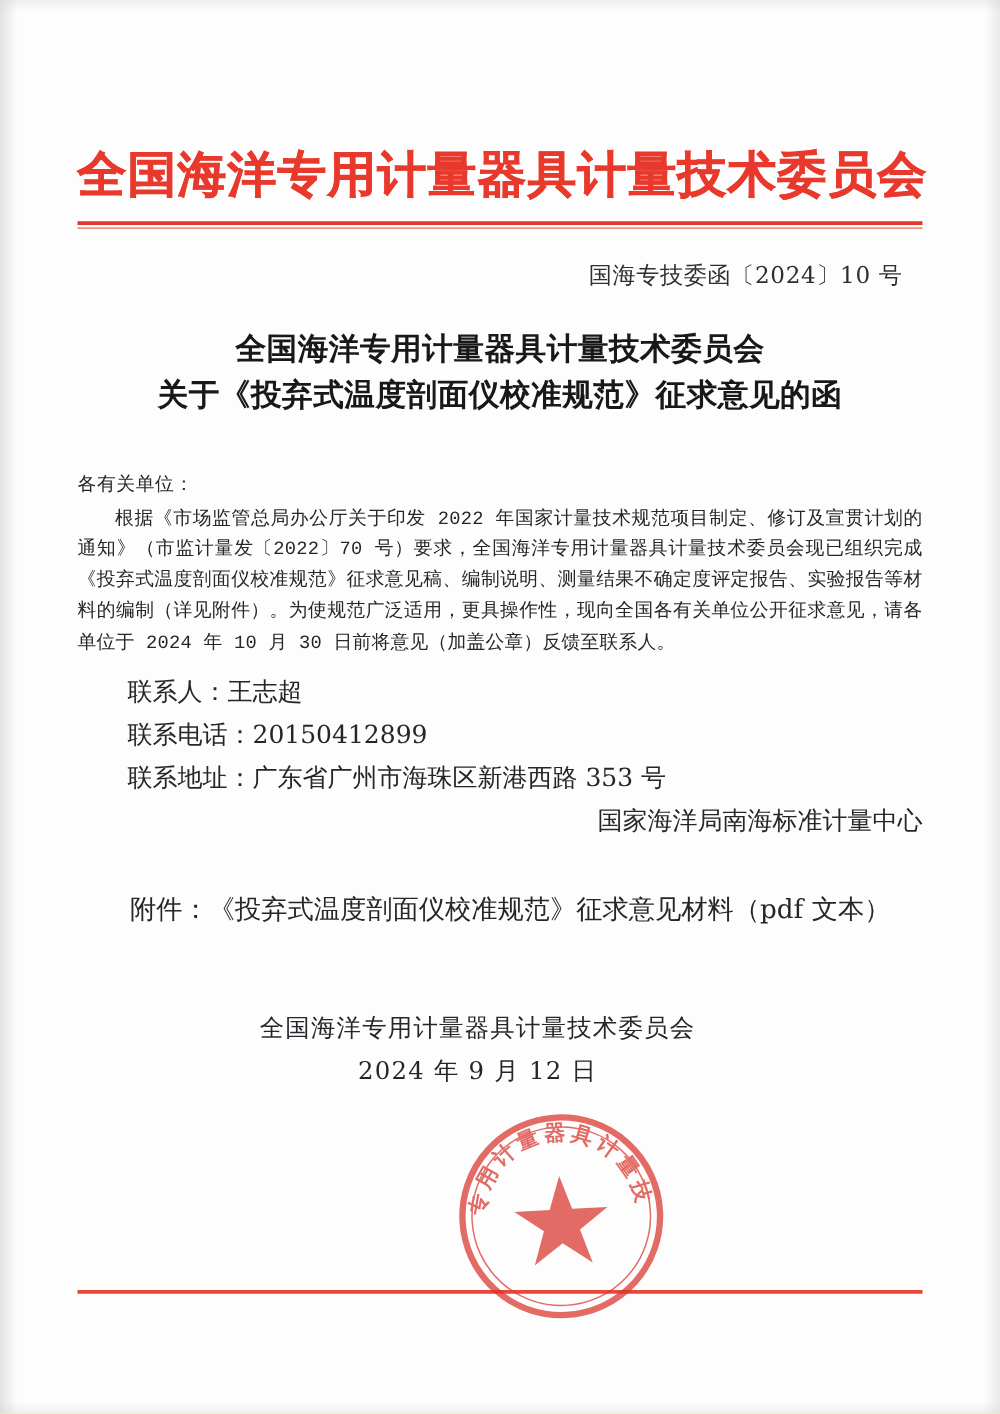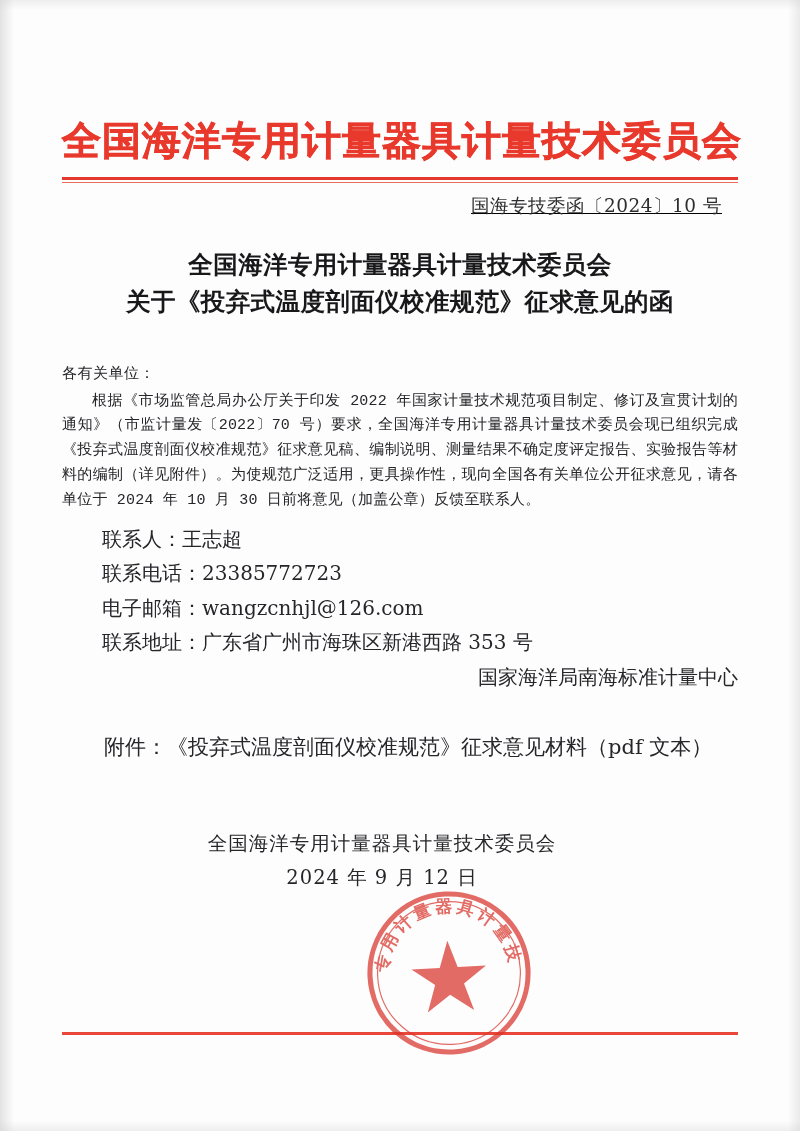--- a/index.html
+++ b/index.html
@@ -61,24 +61,23 @@
     background: #e4382c;
   }
   .rule-gap { height: 2px; }
   .rule-thin {
     height: 1px;
     background: #ec6a5c;
   }
 
   
   .doc-number-row {
-    margin-top: 10px;
+    margin-top: 24px;
     text-align: right;
     padding-right: 16px;
-    text-decoration: underline;
   }
   .doc-number {
     font-size: 18.5px;
     color: #2e2e30;
     letter-spacing: 0.5px;
   }
 
   
   .doc-title {
     margin-top: 28px;
@@ -197,24 +196,21 @@
     <div class="body-block">
       <div class="salutation">各有关单位：</div>
       <div class="para para-indent">根据《市场监管总局办公厅关于印发 2022 年国家计量技术规范项目制定、修订及宣贯计划的通知》（市监计量发〔2022〕70 号）要求，全国海洋专用计量器具计量技术委员会现已组织完成《投弃式温度剖面仪校准规范》征求意见稿、编制说明、测量结果不确定度评定报告、实验报告等材料的编制（详见附件）。为使规范广泛适用，更具操作性，现向全国各有关单位公开征求意见，请各单位于 2024 年 10 月 30 日前将意见（加盖公章）反馈至联系人。</div>
     </div>
 
     <div class="contacts">
       <div class="contact-line">
         <span>联系人：</span><span>王志超</span>
       </div>
       <div class="contact-line">
-        <span>联系电话：</span><span>23385772723</span>
-      </div>
-      <div class="contact-line">
-        <span>电子邮箱：</span><span>wangzcnhjl@126.com</span>
+        <span>联系电话：</span><span>20150412899</span>
       </div>
       <div class="contact-line">
         <span>联系地址：</span><span>广东省广州市海珠区新港西路 353 号</span>
       </div>
       <div class="contact-cont">国家海洋局南海标准计量中心</div>
     </div>
 
     <div class="attachment">附件：《投弃式温度剖面仪校准规范》征求意见材料（pdf 文本）</div>
 
     <div class="signature">

